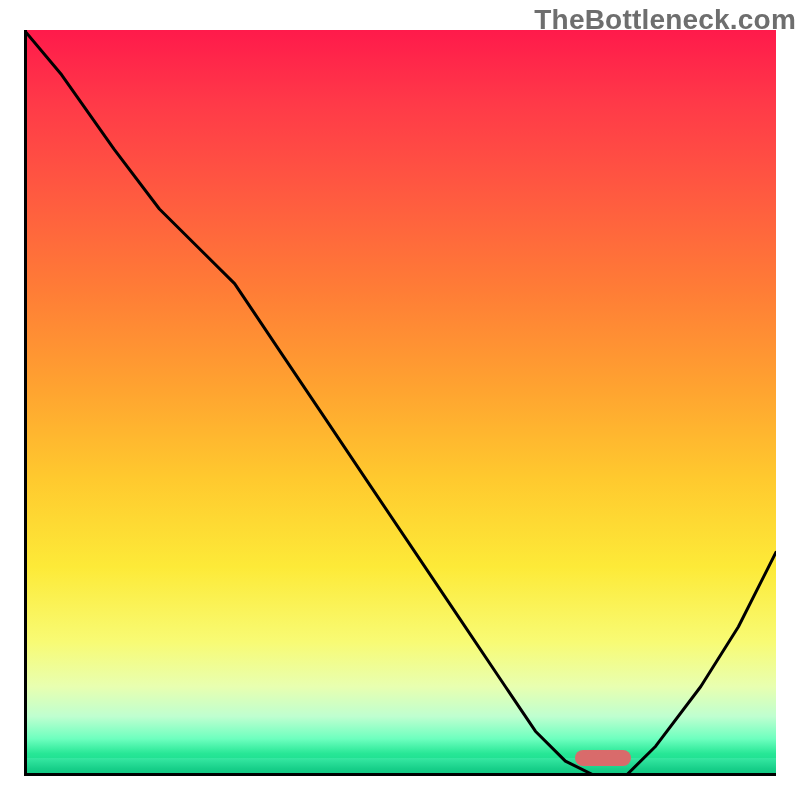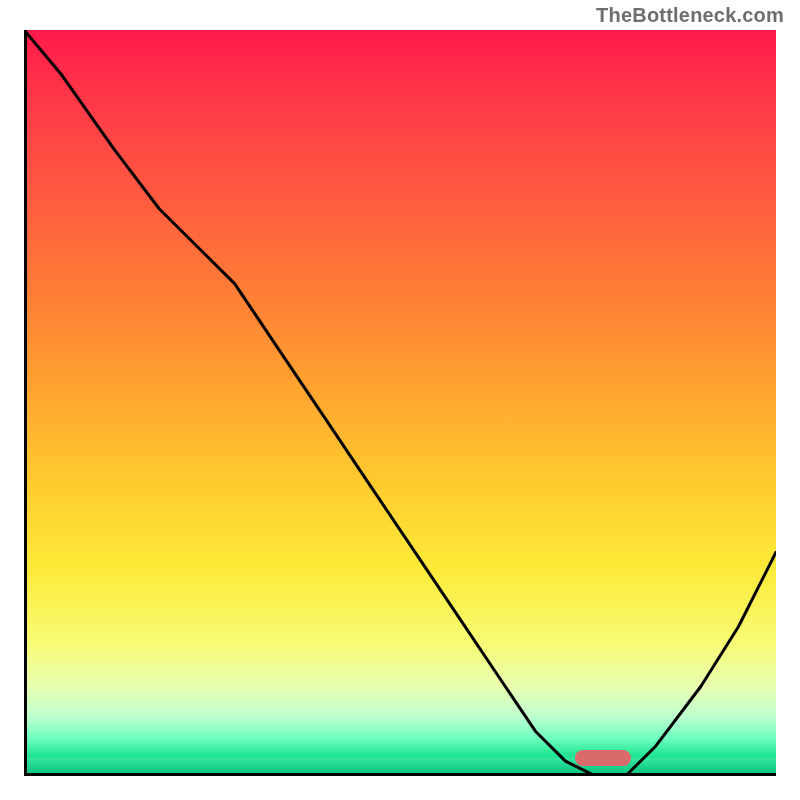--- a/index.html
+++ b/index.html
@@ -11,22 +11,22 @@
     font-family: Arial, Helvetica, sans-serif;
   }
   .container {
     position: relative;
     width: 800px;
     height: 800px;
   }
   .watermark {
     position: absolute;
     top: 4px;
-    right: 16px;
-    font-size: 20px;
+    right: 4px;
+    font-size: 28px;
     font-weight: 600;
     color: #6e6e6e;
     letter-spacing: 0.2px;
   }
   .plot {
     position: absolute;
     left: 24px;
     top: 30px;
     width: 752px;
     height: 746px;

